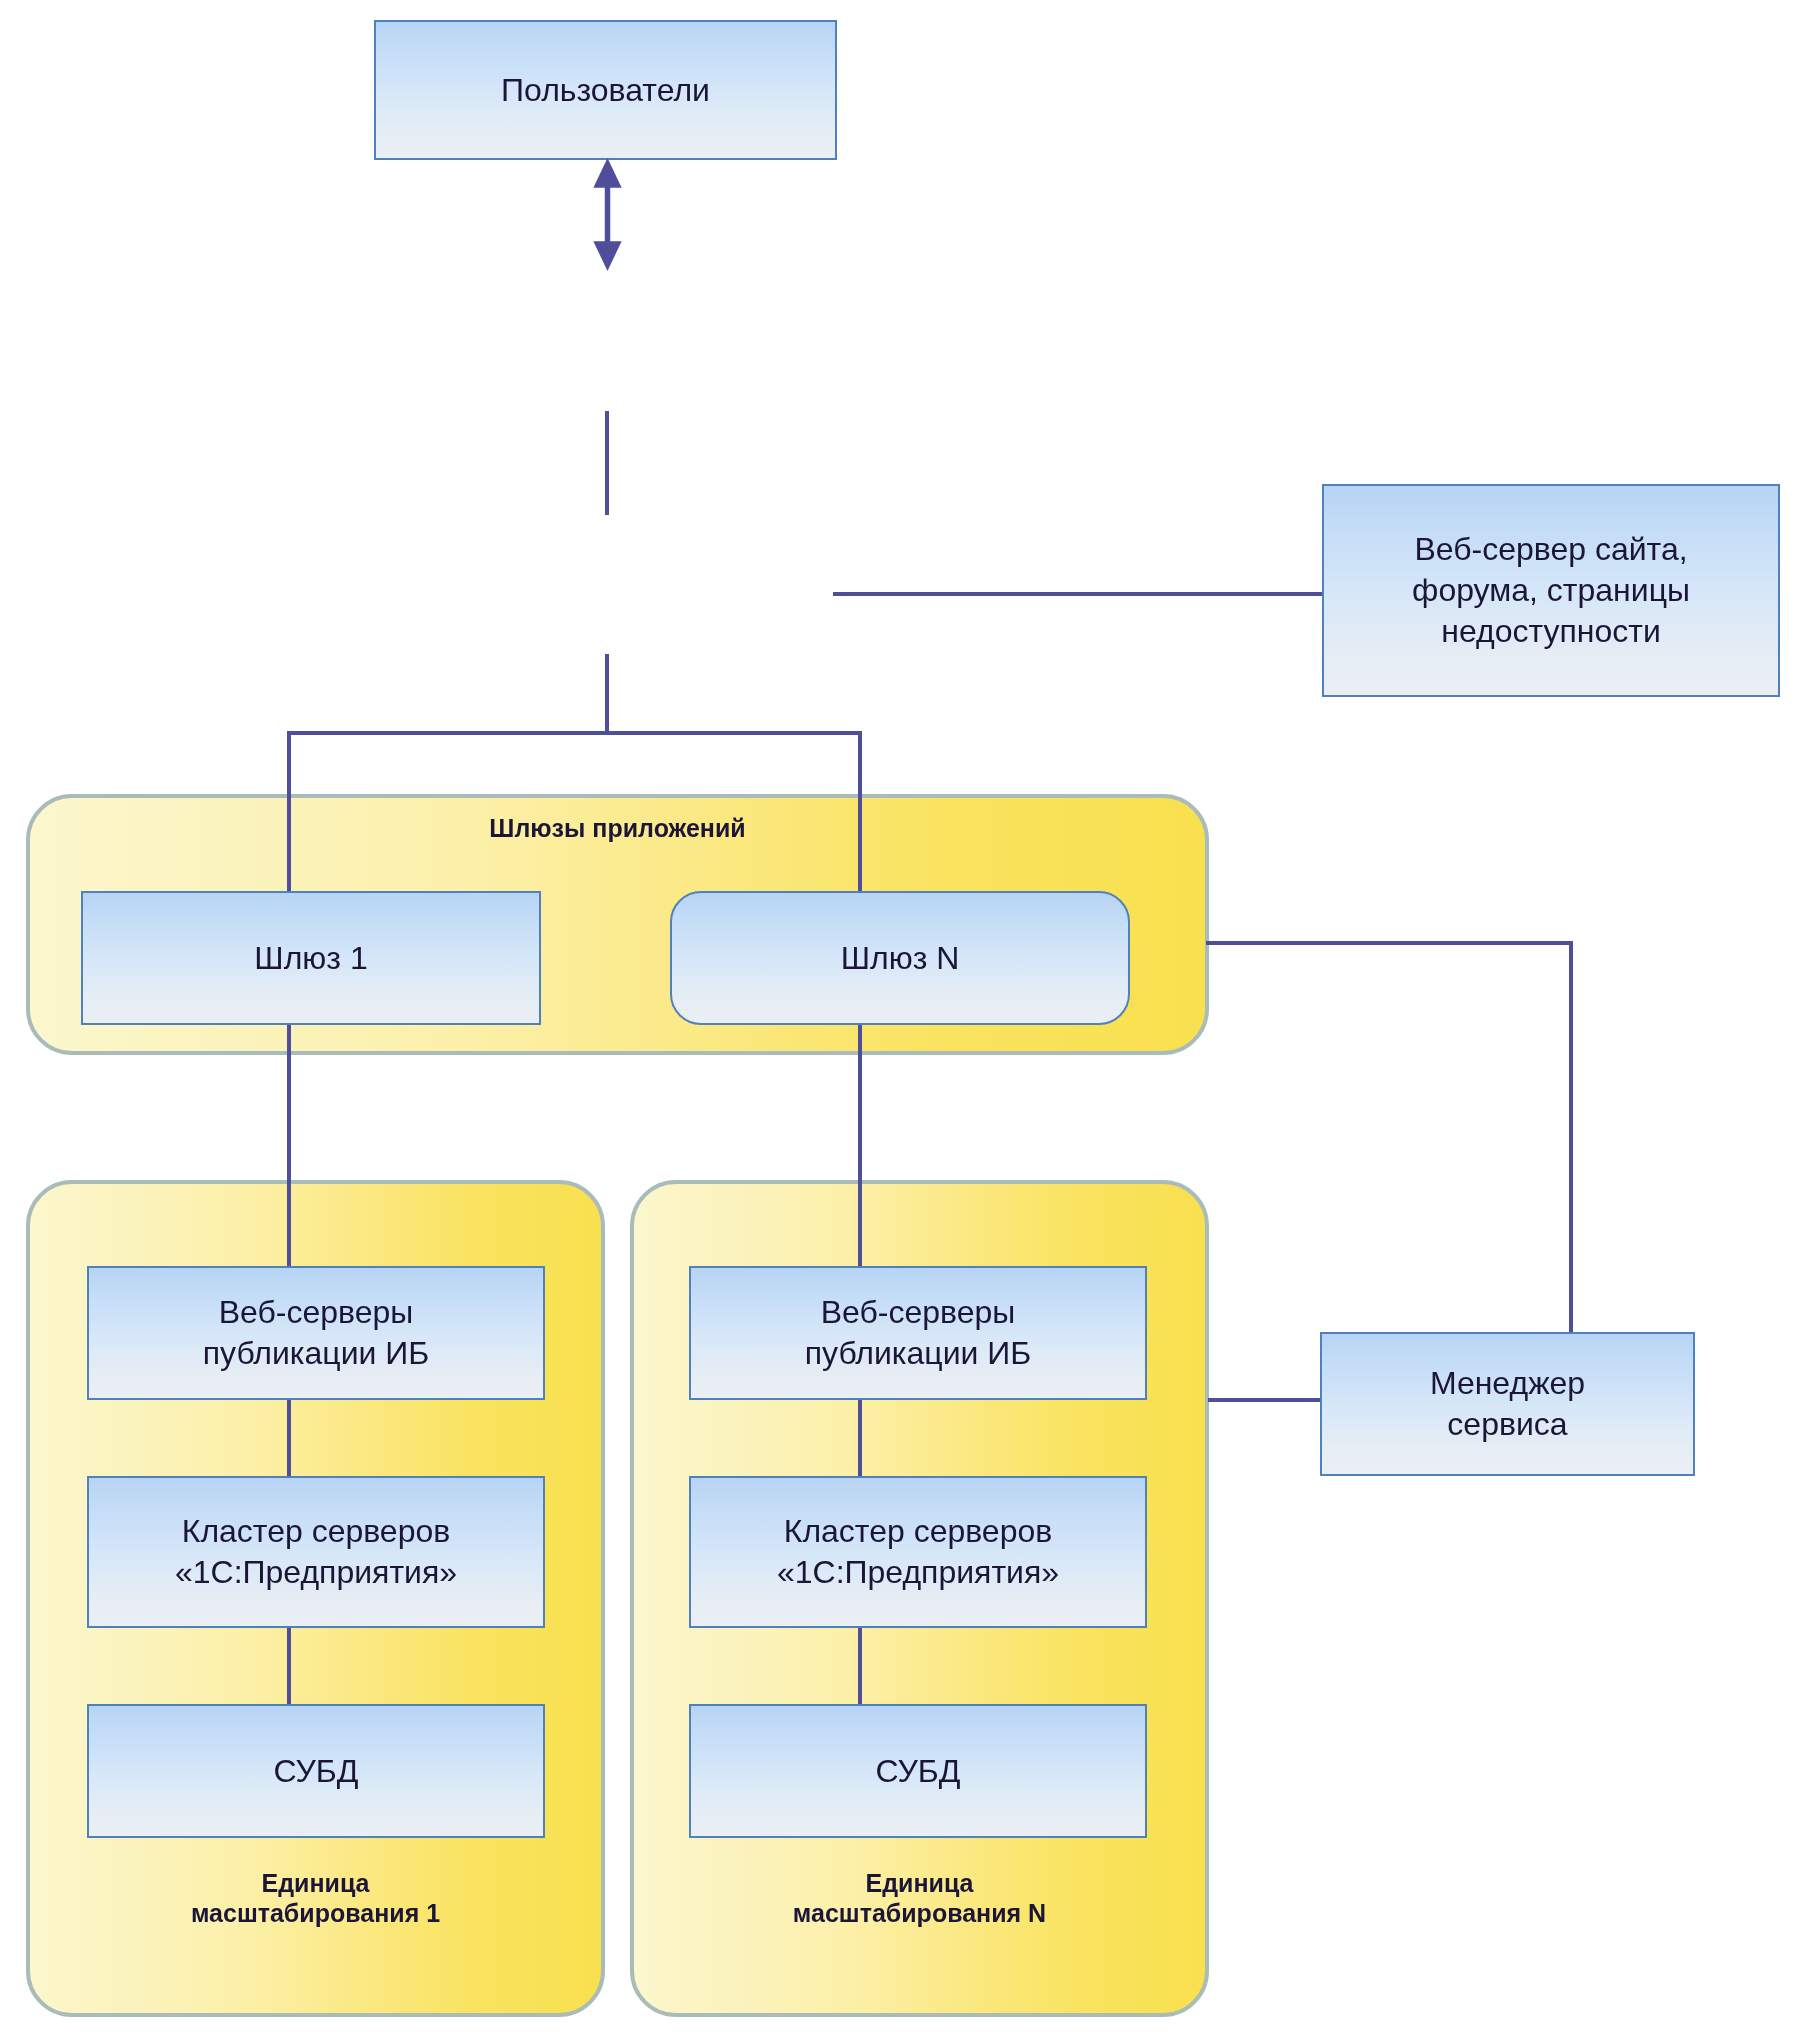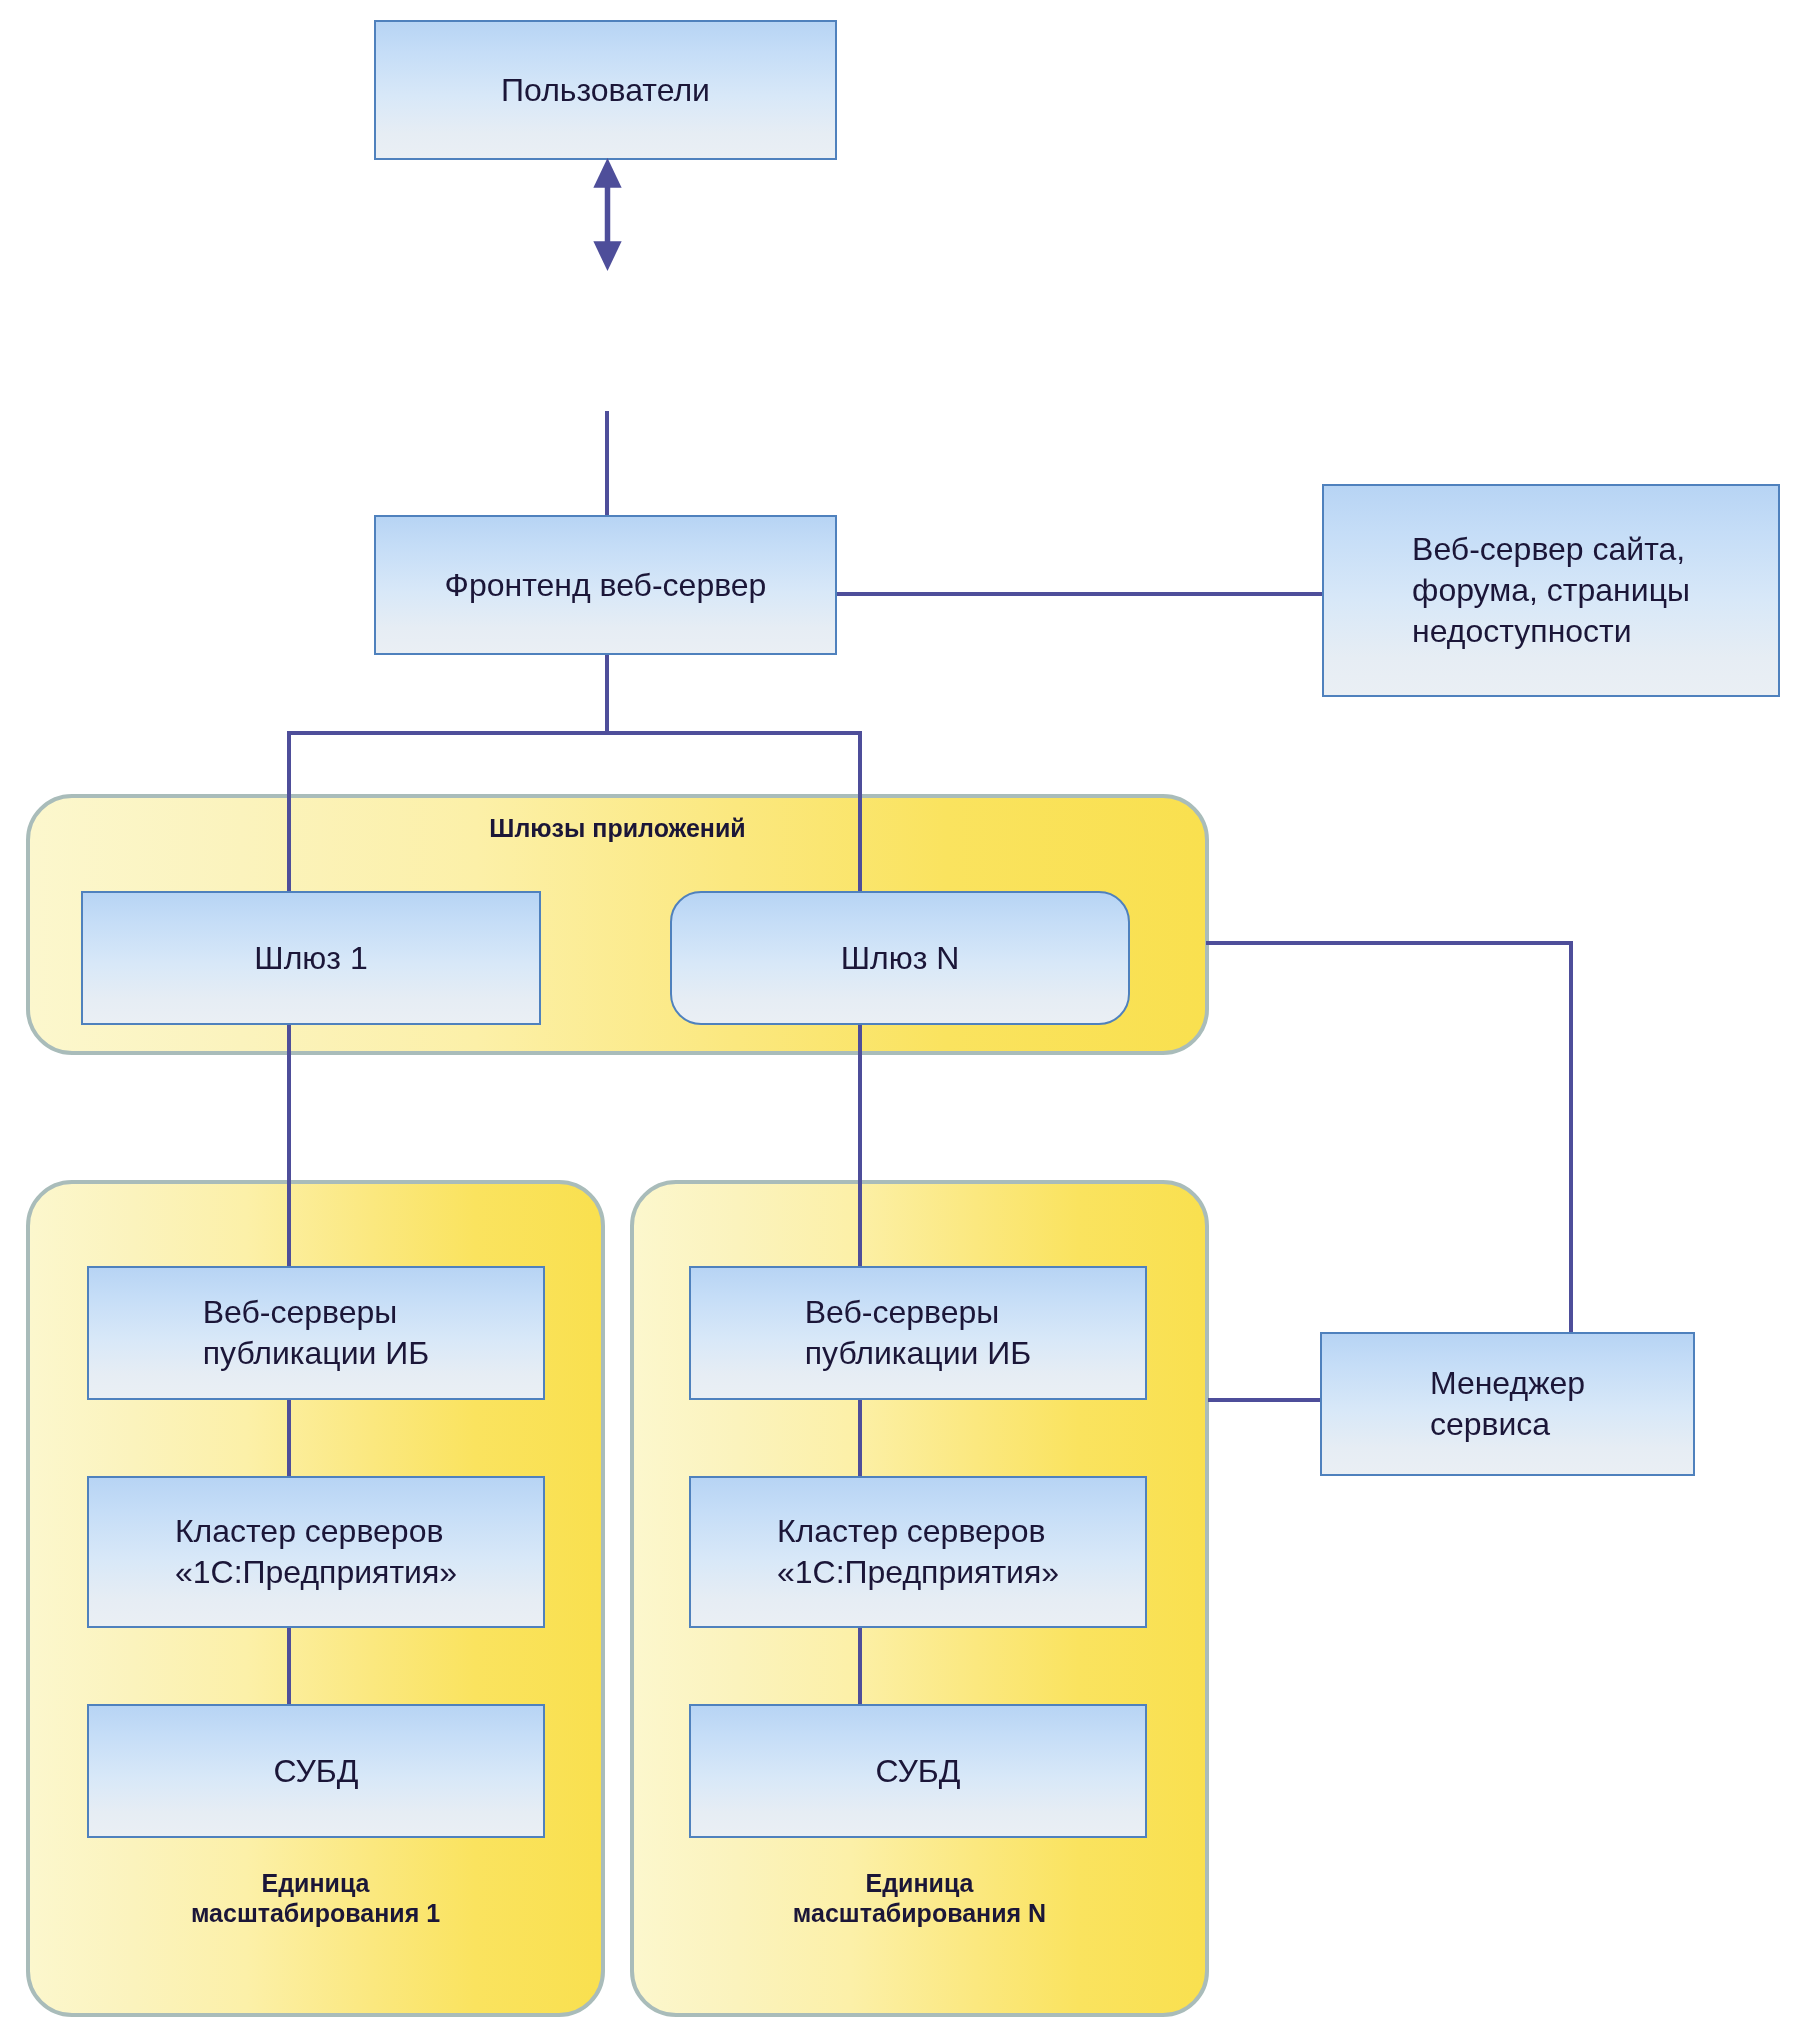--- a/index.html
+++ b/index.html
@@ -26,20 +26,21 @@
     border: 2.4px solid #4f81bd;
     background: linear-gradient(to bottom,
                 #b7d4f4 0%,
                 #c5ddf7 22%,
                 #d8e8f8 55%,
                 #e6edf4 82%,
                 #eaeff4 100%);
     display: flex;
     align-items: center;
     justify-content: center;
+    text-align: center;
     color: #1b1638;
     font-size: 32px;
     line-height: 1.28;
     z-index: 5;
     white-space: pre-line;
   }
 
   
   .group {
     position: absolute;
@@ -127,21 +128,20 @@
   <div class="group-title" style="left:26px; top:1868px; width:579px;">Единица
 масштабирования 1</div>
 
   <div class="group" style="left:630px; top:1180px; width:579px; height:837px;"></div>
   <div class="group-title" style="left:630px; top:1868px; width:579px;">Единица
 масштабирования N</div>
 
   <div class="node" style="left:374px; top:20px; width:463px; height:140px;">Пользователи</div>
 
 
-  <div class="node" style="left:374px; top:515px; width:463px; height:140px;">Фронтенд веб-сервер</div>
 
   <div class="node" style="left:1322px; top:484px; width:458px; height:213px;">Веб-сервер сайта,
 форума, страницы
 недоступности</div>
 
   <div class="node" style="left:81px; top:891px; width:460px; height:134px;">Шлюз 1</div>
 
   <div class="node" style="left:670px; top:891px; width:460px; height:134px;border-radius:31px;">Шлюз N</div>
 
   <div class="node" style="left:1320px; top:1332px; width:375px; height:144px;">Менеджер

